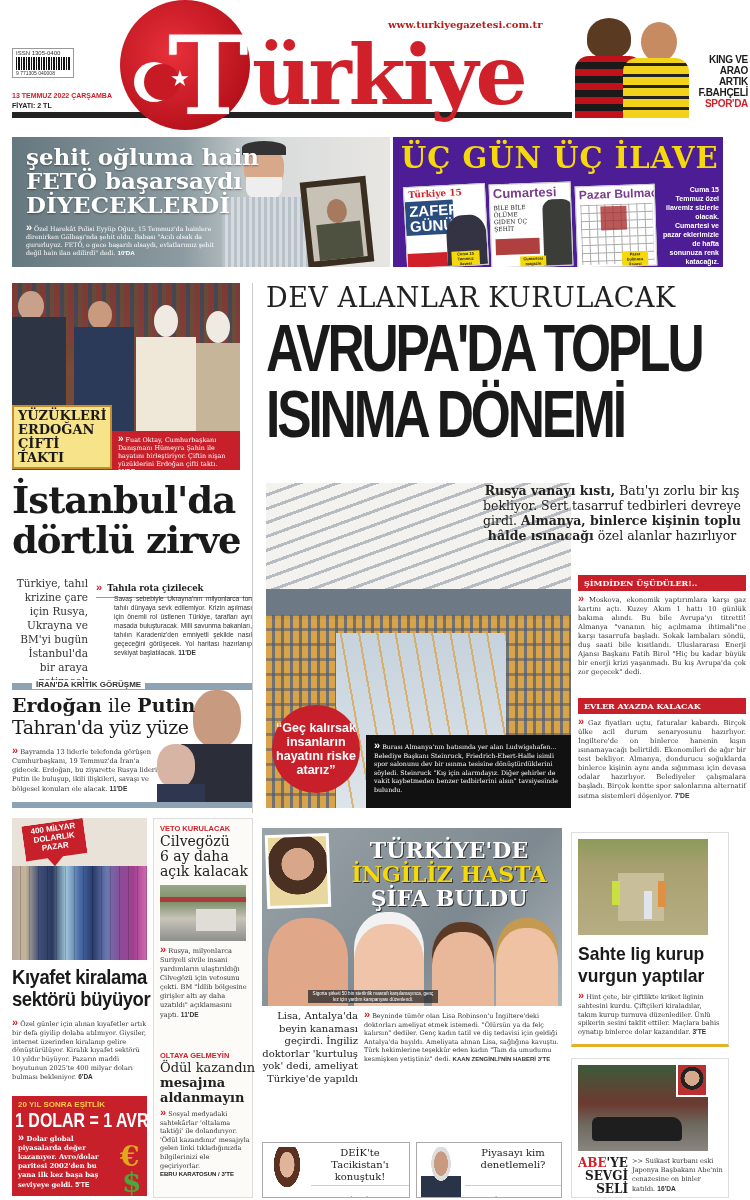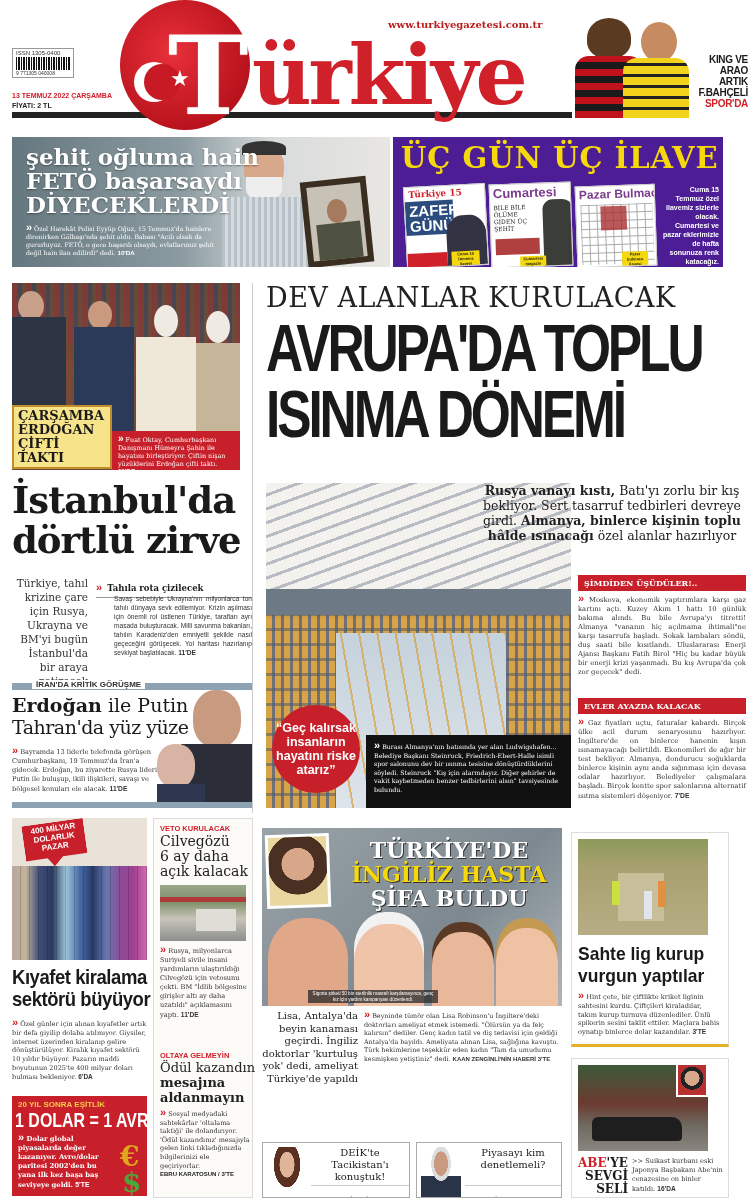--- a/index.html
+++ b/index.html
@@ -104,21 +104,21 @@
   <div class="abs" style="left:0;top:0;width:228px;height:60px;background:repeating-linear-gradient(90deg,#8a3a3a 0 6px,#3c4a60 6px 10px,#6a5040 10px 14px);opacity:.7"></div>
   <div class="abs" style="left:6px;top:8px;width:26px;height:30px;border-radius:50%;background:#c9a08a"></div>
   <div class="abs" style="left:0;top:34px;width:54px;height:110px;background:#2d3444"></div>
   <div class="abs" style="left:76px;top:18px;width:24px;height:28px;border-radius:50%;background:#c99a7e"></div>
   <div class="abs" style="left:62px;top:44px;width:60px;height:110px;background:#2a3a58"></div>
   <div class="abs" style="left:142px;top:22px;width:24px;height:32px;border-radius:50%;background:#f0ebe2"></div>
   <div class="abs" style="left:124px;top:54px;width:60px;height:100px;background:#efe8d8"></div>
   <div class="abs" style="left:194px;top:28px;width:24px;height:32px;border-radius:50%;background:#f0ebe2"></div>
   <div class="abs" style="left:184px;top:60px;width:44px;height:94px;background:#c7b59a"></div>
   <div class="abs" style="left:0;top:122px;width:100px;padding:2px 4px;background:#f7e38a;border:2px solid #c28d2a">
-    <div class="cond" style="font-size:13px;line-height:14px;font-family:'DejaVu Serif',serif">ÇARŞAMBA</div>
+    <div class="cond" style="font-size:13px;line-height:14px;font-family:'DejaVu Serif',serif">YÜZÜKLERİ</div>
     <div class="cond" style="font-size:13px;line-height:14px;font-family:'DejaVu Serif',serif">ERDOĞAN</div>
     <div class="cond" style="font-size:13px;line-height:14px;font-family:'DejaVu Serif',serif">ÇİFTİ TAKTI</div>
   </div>
   <div class="abs serif" style="left:100px;top:148px;width:128px;height:39px;background:#c8202a;color:#fff;font-size:6.4px;line-height:8px;padding:4px 4px 2px 6px">
     <span class="quote" style="color:#fff;font-size:10px">»</span>
     <span>Fuat Oktay, Cumhurbaşkanı Danışmanı Hümeyra Şahin ile hayatını birleştiriyor. Çiftin nişan yüzüklerini Erdoğan çifti taktı.</span>
     <span class="ref">11'DE</span>
   </div>
 </div>
 
@@ -141,21 +141,21 @@
 <div class="abs" style="left:12px;top:680px;width:240px;height:128px">
   <div class="abs" style="left:0;top:3px;width:240px;height:7px;background:#8da3b3"></div>
   <div class="abs sans" style="left:20px;top:0;padding:0 4px;background:#fff;font-size:8px;font-weight:bold;color:#333">İRAN'DA KRİTİK GÖRÜŞME</div>
   <div class="abs photo" style="left:145px;top:6px;width:95px;height:118px">
     <div class="abs" style="left:36px;top:4px;width:48px;height:58px;border-radius:45%;background:#c89a80"></div>
     <div class="abs" style="left:24px;top:58px;width:71px;height:60px;background:#2b2d38"></div>
     <div class="abs" style="left:0;top:58px;width:38px;height:44px;border-radius:45%;background:#d8b4a4"></div>
     <div class="abs" style="left:-6px;top:98px;width:54px;height:30px;background:#2e3650"></div>
   </div>
   <div class="abs serif" style="left:0;top:14px;font-size:19px;line-height:22px;color:#1a1a1a;white-space:nowrap">
-    <span style="font-weight:bold">Erdoğan</span><span style="white-space:pre"> ile </span><span style="font-weight:normal">Putin</span>
+    <span style="font-weight:bold">Erdoğan</span><span style="white-space:pre"> ile </span><span style="font-weight:bold">Putin</span>
     <div style="font-size:19px;letter-spacing:-0.5px">Tahran'da yüz yüze</div>
   </div>
   <div class="abs serif" style="left:0;top:66px;width:152px;font-size:6.6px;line-height:9px;color:#333">
     <span class="quote" style="font-size:11px">»</span>
     <span>Bayramda 13 liderle telefonda görüşen Cumhurbaşkanı, 19 Temmuz'da İran'a gidecek. Erdoğan, bu ziyarette Rusya lideri Putin ile buluşup, ikili ilişkileri, savaşı ve bölgesel konuları ele alacak.</span>
     <span class="ref">11'DE</span>
   </div>
   <div class="abs" style="left:0;top:122px;width:240px;height:6px;background:#8da3b3"></div>
 </div>
 

